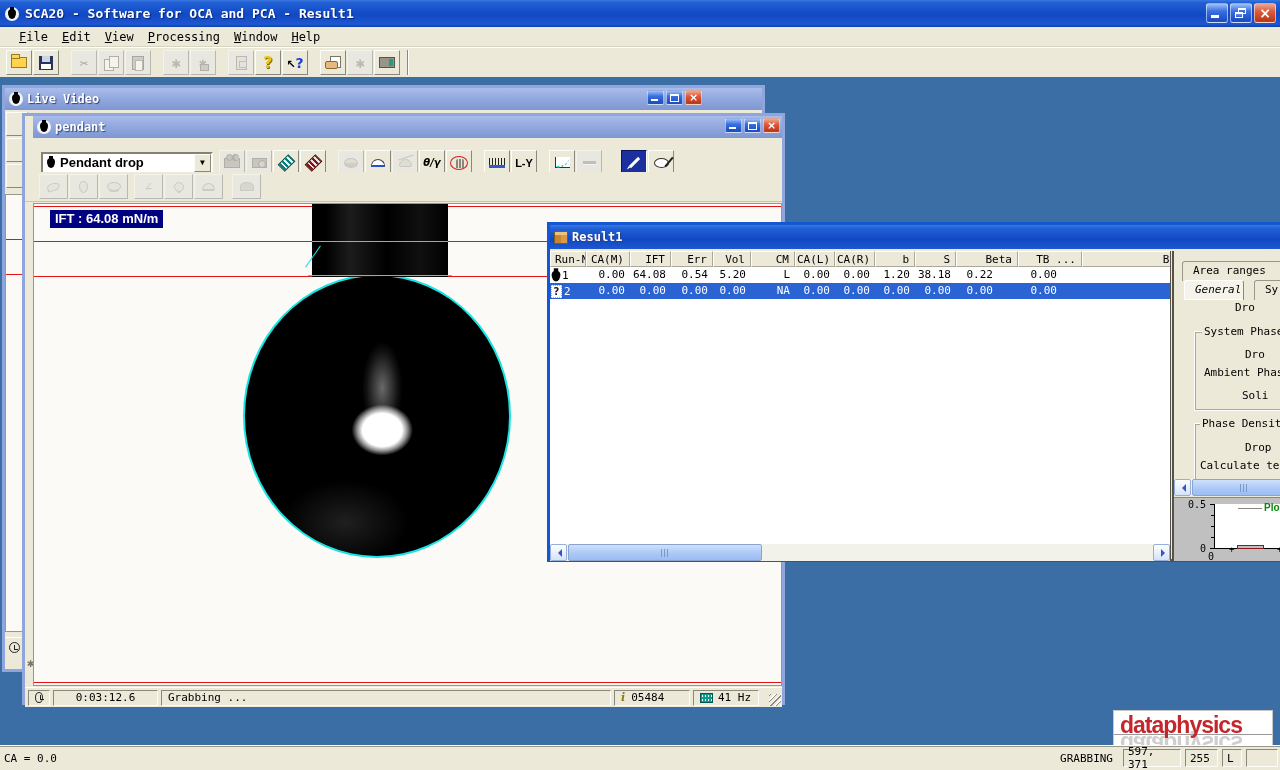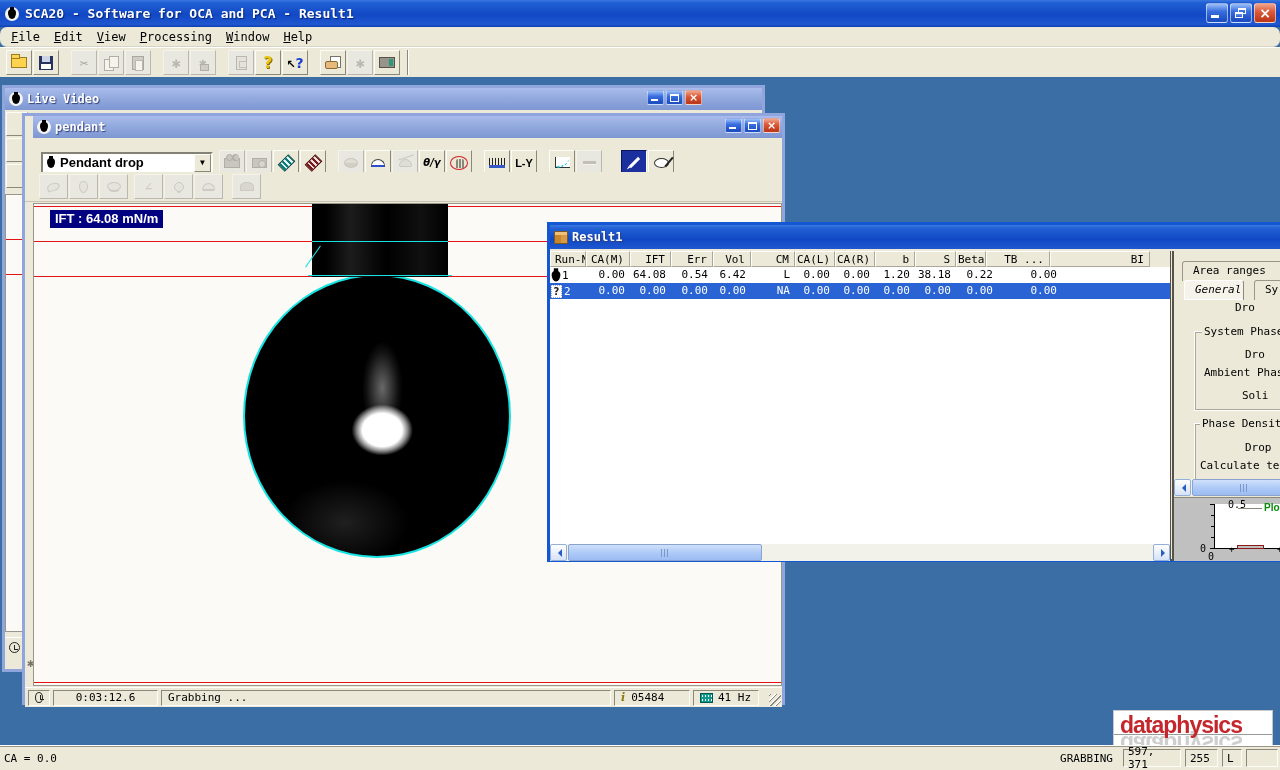--- a/index.html
+++ b/index.html
@@ -19,21 +19,21 @@
   .wbtn .g-min { position:absolute; left:4px; bottom:4px; width:8px; height:3px; background:#fff; }
   .wbtn .g-max { position:absolute; left:5px; top:5px; width:10px; height:9px; border:1px solid #fff; border-top:3px solid #fff; }
   .wbtn .g-res { position:absolute; left:7px; top:4px; width:8px; height:6px; border:1px solid #fff; border-top:2px solid #fff; background:transparent; }
   .wbtn .g-res2 { position:absolute; left:4px; top:8px; width:8px; height:6px; border:1px solid #fff; border-top:2px solid #fff; background:linear-gradient(#6a93e8,#2a5cd0); }
   .wbtn .g-x { position:absolute; left:0; top:0; width:100%; height:100%; font:bold 14px/18px "DejaVu Sans", sans-serif; text-align:center; }
   .wbtn.small { width:17px; height:15px; border-radius:2px; }
   .wbtn.small .g-min { left:3px; bottom:3px; width:7px; height:2px; }
   .wbtn.small .g-max { left:3px; top:3px; width:9px; height:8px; border-top:2px solid #fff; }
   .wbtn.small .g-x { font:bold 11px/13px "DejaVu Sans", sans-serif; }
 
-  #menubar { position:absolute; left:0; top:27px; width:1280px; height:20px; background:#ece9d8; border-bottom:1px solid #d8d4c4; padding-left:4px; display:flex; align-items:center;border-radius:7px; }
+  #menubar { position:absolute; left:0; top:27px; width:1280px; height:20px; background:#ece9d8; border-bottom:1px solid #d8d4c4; padding-left:12px; display:flex; align-items:center; }
   .menu-item { display:inline-block; padding:1px 7px; color:#000; }
   .menu-item::first-letter { text-decoration:underline; }
 
   #toolbar { position:absolute; left:0; top:47px; width:1280px; height:30px; background:#ece9d8; border-top:1px solid #fff; display:flex; align-items:center; padding-left:6px; }
   .tb { width:26px; height:25px; margin-right:1px; background:#ece9d8; border:1px solid; border-color:#fdfdf8 #8a887a #8a887a #fdfdf8; display:flex; align-items:center; justify-content:center; position:relative; }
   .tb.navy { background:#1b2f9e; border-color:#0a1560 #fdfdf8 #fdfdf8 #0a1560; }
   .tsep { width:11px; height:25px; }
   .tsep-end { width:0; height:25px; border-left:1px solid #8a887a; border-right:1px solid #fff; margin-left:6px; }
   .dis { opacity:.5; filter:grayscale(1); }
 
@@ -455,34 +455,34 @@
           <span class="th left" style="width: 36px;">Run-No</span>
           <span class="th" style="width: 44px;">CA(M)</span>
           <span class="th" style="width: 41px;">IFT</span>
           <span class="th" style="width: 42px;">Err</span>
           <span class="th" style="width: 38px;">Vol</span>
           <span class="th" style="width: 44px;">CM</span>
           <span class="th" style="width: 40px;">CA(L)</span>
           <span class="th" style="width: 40px;">CA(R)</span>
           <span class="th" style="width: 40px;">b</span>
           <span class="th" style="width: 41px;">S</span>
-          <span class="th" style="width: 30px;">Beta</span>
+          <span class="th" style="width: 62px;">Beta</span>
           <span class="th" style="width: 64px;">TB ...</span>
           <span class="th" style="width: 100px;">BI</span>
         </div>
       <div>
           <div class="tr">
             <span class="td left" style="width: 36px;">
               <span class="drop-glyph"></span>
               <span>1</span>
             </span>
             <span class="td" style="width: 44px;">0.00</span>
             <span class="td" style="width: 41px;">64.08</span>
             <span class="td" style="width: 42px;">0.54</span>
-            <span class="td" style="width: 38px;">6.42</span>
+            <span class="td" style="width: 38px;">5.20</span>
             <span class="td" style="width: 44px;">L</span>
             <span class="td" style="width: 40px;">0.00</span>
             <span class="td" style="width: 40px;">0.00</span>
             <span class="td" style="width: 40px;">1.20</span>
             <span class="td" style="width: 41px;">38.18</span>
             <span class="td" style="width: 42px;">0.22</span>
             <span class="td" style="width: 64px;">0.00</span>
             <span class="td" style="width: 100px;"></span>
           </div>
           <div class="tr sel">
@@ -533,21 +533,21 @@
         <div class="sthumb" style="left:18px; width:104px;"></div>
       </div>
 
       <div id="rchart" style="left:0; top:246px; width:123px; height:64px;">
         <div id="rplot" style="left:40px; top:6px; width:83px; height:45px;"></div>
         <div class="ytick" style="left:36px; top:6px;"></div>
         <div class="ytick" style="left:37px; top:17px;"></div>
         <div class="ytick" style="left:37px; top:28px;"></div>
         <div class="ytick" style="left:37px; top:39px;"></div>
         <div class="ytick" style="left:36px; top:50px;"></div>
-        <span class="plabel" style="left:14px; top:1px; font-size:10px;margin-left:40px;">0.5</span>
+        <span class="plabel" style="left:14px; top:1px; font-size:10px;">0.5</span>
         <span class="plabel" style="left:26px; top:45px; font-size:10px;">0</span>
         <span class="plabel" style="left:34px; top:53px; font-size:10px;">0</span>
         <span class="xplus" style="left:55px; top:46px;">+</span>
         <span class="xplus" style="left:103px; top:46px;">+</span>
         <div class="redbar" style="left:63px; top:47px; width:27px;"></div>
         <div class="legend-line" style="left:64px; top:10px; width:24px;"></div>
         <span class="legend-plo" style="left:90px; top:4px;">Plo</span>
       </div>
     </div>
   </div>

